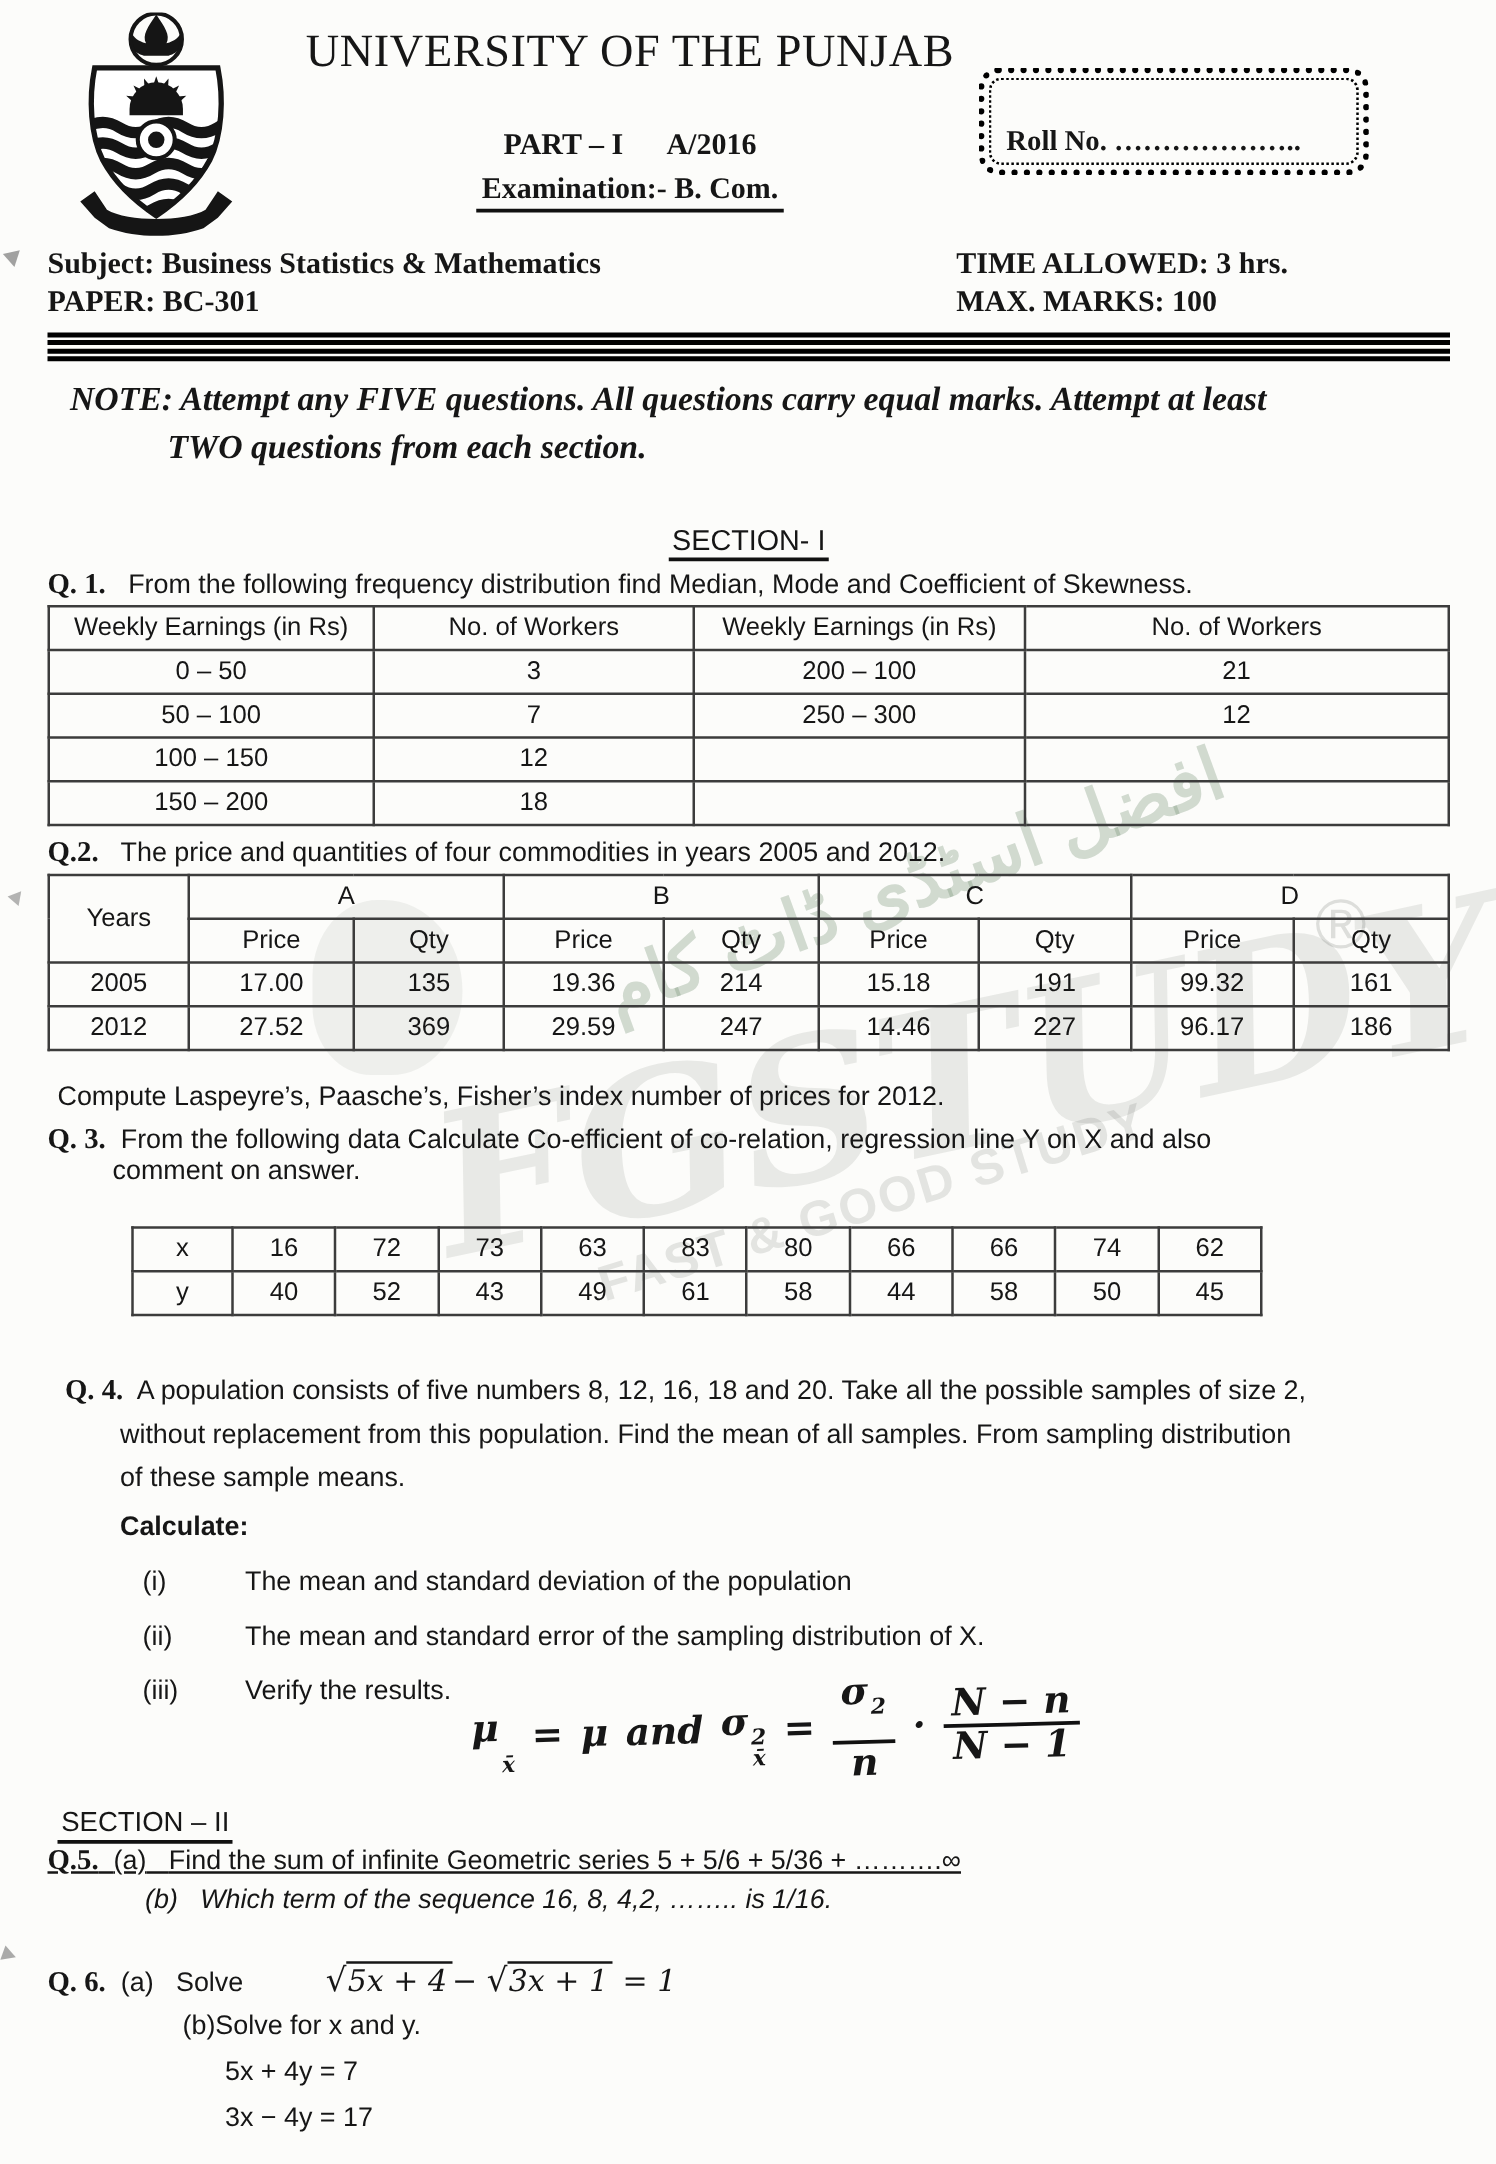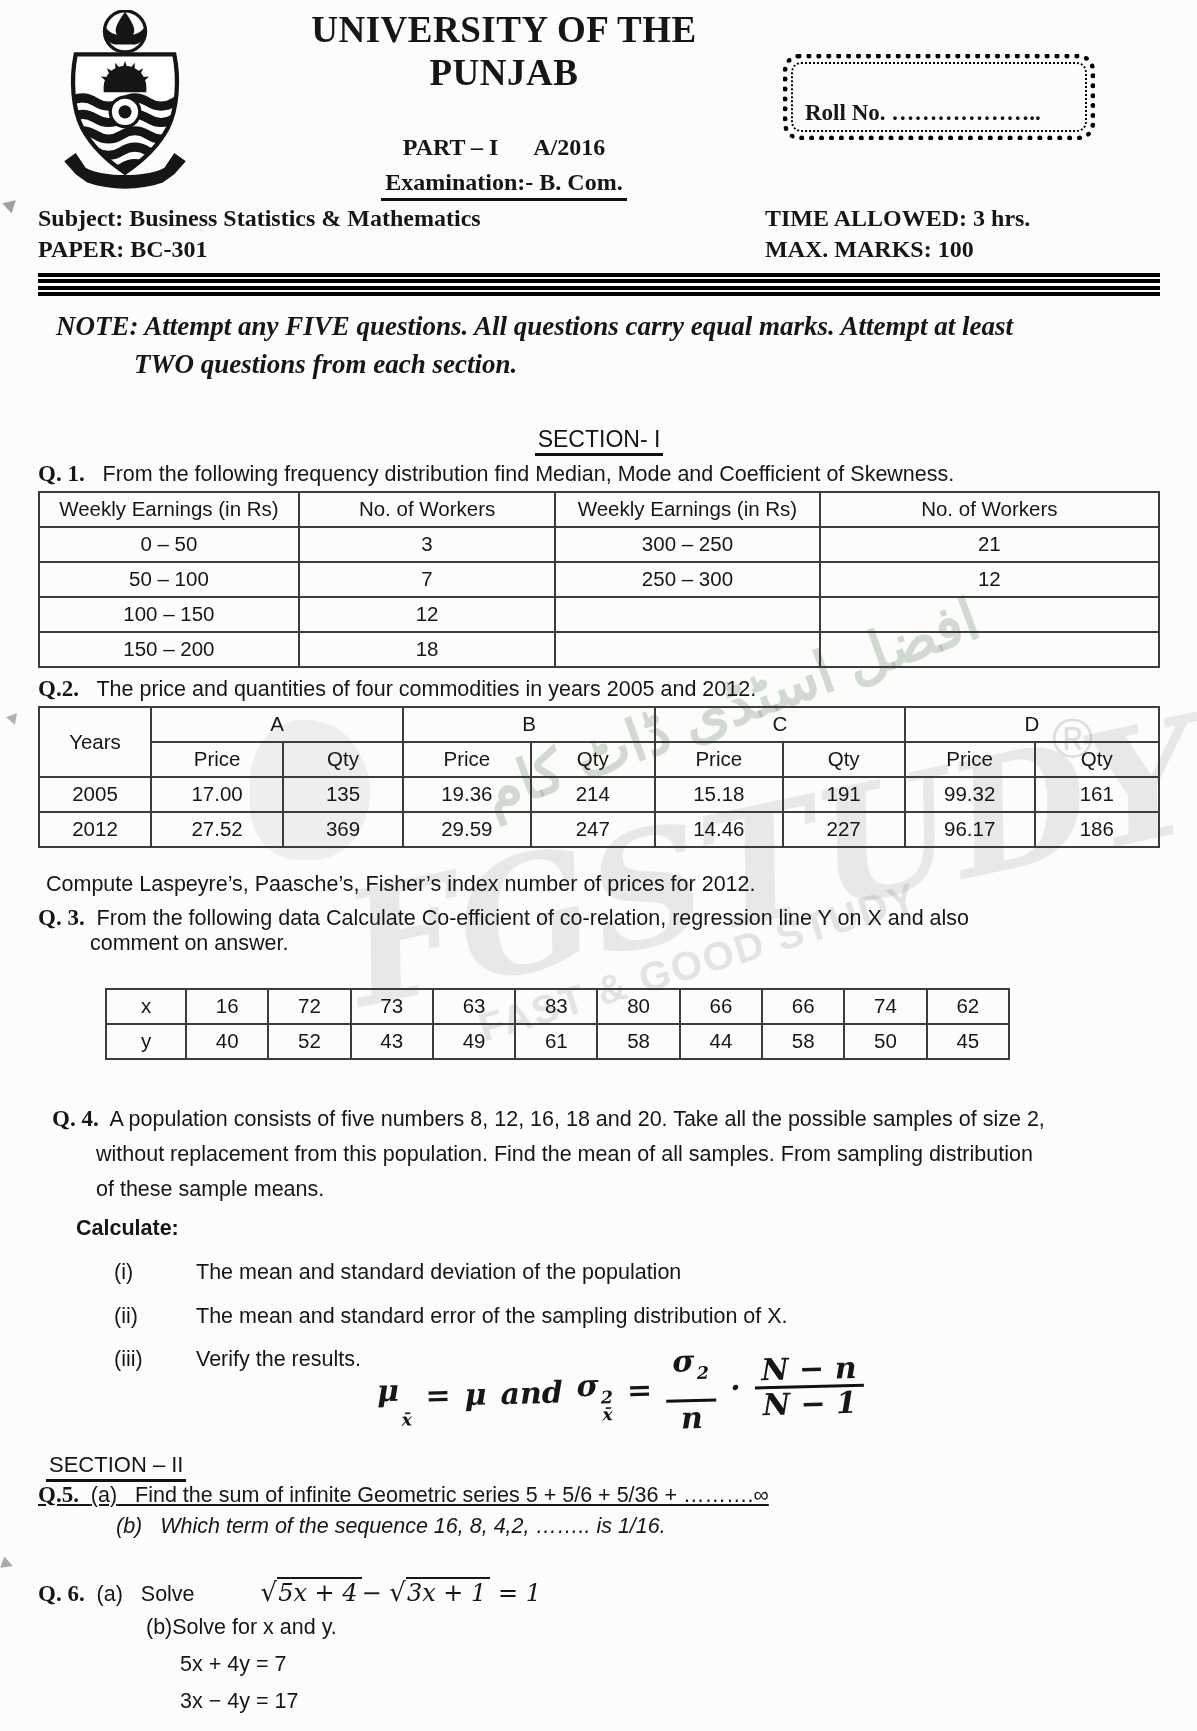--- a/index.html
+++ b/index.html
@@ -6,21 +6,21 @@
   body{
     width:1197px;height:1731px;position:relative;overflow:hidden;
     background:#fcfcfa;color:#161616;
     font-family:"Liberation Sans",sans-serif;
   }
   .page{position:relative;z-index:2;padding:8px 37px 0 38px;}
   
   .hdr{display:grid;grid-template-columns:205px 1fr 395px;align-items:start;}
   .crest{width:166px;height:184px;margin:2px 0 0 4px;}
   .hdr-center{text-align:center;}
-  .uni-title{font-family:"Liberation Serif",serif;font-weight:700;font-size:37px;letter-spacing:.5px;margin-top:0;}
+  .uni-title{font-family:"Liberation Serif",serif;font-weight:400;font-size:37px;letter-spacing:.5px;margin-top:12px;}
   .part-line{font-family:"Liberation Serif",serif;font-weight:700;font-size:24px;margin-top:40px;white-space:pre;}
   .exam-line{display:inline-block;font-family:"Liberation Serif",serif;font-weight:700;font-size:24px;margin-top:8px;border-bottom:3px solid #111;padding:0 4px 2px 4px;}
   .rollbox{margin-top:46px;margin-left:18px;border:5px dotted #000;border-radius:16px;padding:3px;width:312px;box-sizing:border-box;}
   .rollbox-inner{border:2px dotted #000;border-radius:10px;height:62px;display:flex;align-items:flex-end;padding:0 8px 4px 12px;}
   .roll-label{font-family:"Liberation Serif",serif;font-weight:700;font-size:23px;}
   .subj-row{display:flex;justify-content:space-between;margin-top:2px;}
   .subj-left div,.subj-right div{font-family:"Liberation Serif",serif;font-weight:700;font-size:24px;line-height:1.3;}
   .subj-right{width:395px;}
   
   .rules{margin-top:8px;}
@@ -39,21 +39,21 @@
   table{border-collapse:collapse;table-layout:fixed;}
   td{border:2px solid #3c3c3c;text-align:center;font-size:20.5px;padding:3px 2px;height:27px;overflow:hidden;}
   .t1{width:100%;margin-top:4px;}
   .t2{width:100%;margin-top:4px;}
   .t3{width:905px;margin:32px 0 0 67px;}
   .compute{font-size:21.5px;margin:24px 0 0 8px;}
   .q3l2{margin-left:52px;}
   
   .q4{margin-top:40px;padding-left:14px;font-size:21.5px;line-height:1.62;}
   .q4 .cont{margin-left:44px;}
-  .calc{font-weight:700;margin-left:24px;margin-top:4px;}
+  .calc{font-weight:700;margin-left:44px;margin-top:4px;}
   .itm{display:flex;margin-top:9px;}
   .itm .rn{width:82px;margin-left:62px;flex:none;}
   .itm .tx{flex:none;}
   
   .hw{display:inline-flex;align-items:center;gap:14px;margin-left:16px;
       font-family:"DejaVu Serif",serif;font-style:italic;font-weight:700;
       font-size:30px;transform:rotate(-1.5deg);position:relative;top:6px;}
   .supsub{display:inline-flex;flex-direction:column;align-items:center;font-size:.58em;line-height:.95;vertical-align:-0.45em;margin-left:2px;}
   .frac{display:inline-flex;flex-direction:column;align-items:center;line-height:1.02;}
   .frac .fn{border-bottom:3px solid #111;padding:0 7px 1px 7px;}
@@ -178,21 +178,21 @@
     <tbody>
         <tr>
       <td>Weekly Earnings  (in Rs)</td>
       <td>No. of Workers</td>
       <td>Weekly Earnings  (in Rs)</td>
       <td>No. of Workers</td>
     </tr>
     <tr>
       <td>0 –  50</td>
       <td>3</td>
-      <td>300 – 250</td>
+      <td>200 – 100</td>
       <td>21</td>
     </tr>
     <tr>
       <td>50 – 100</td>
       <td>7</td>
       <td>250 – 300</td>
       <td>12</td>
     </tr>
     <tr>
       <td>100 –  150</td>

